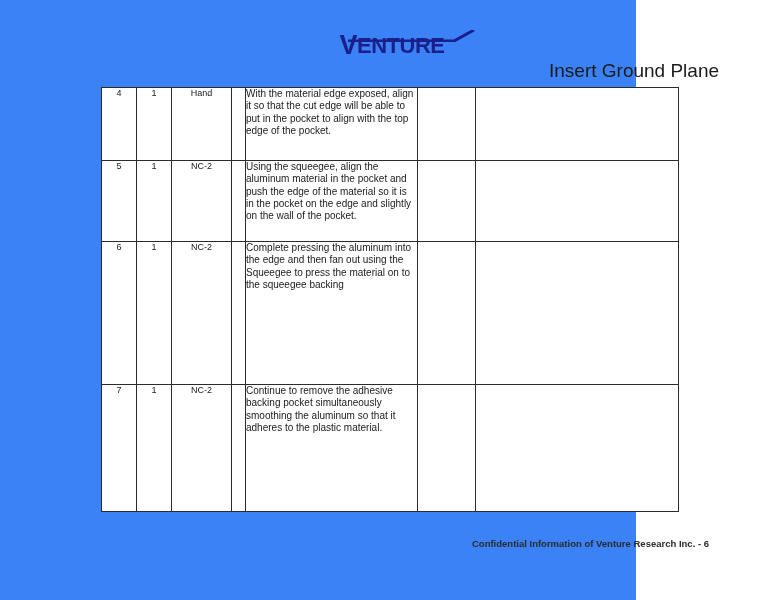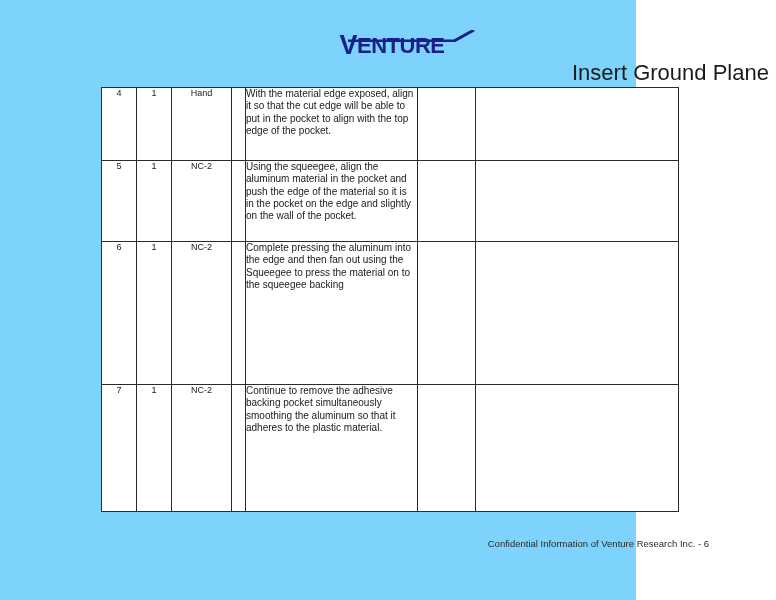--- a/index.html
+++ b/index.html
@@ -14,21 +14,21 @@
     color: #1a1a1a;
     position: relative;
     overflow: hidden;
   }
 
   .page {
     position: absolute;
     left: 0; top: 0;
     width: 636px;
     height: 600px;
-    background: #7dd3fc;
+    background: #3b82f6;
   }
 
   
   .logo {
     position: absolute;
     left: 322px;
     top: 34px;
     width: 140px;
     height: 44px;
     text-align: center;
@@ -71,23 +71,23 @@
     position: absolute;
     left: 67px;
     top: 60px;
     font-size: 19px;
     color: #1a1a1a;
     letter-spacing: 0.1px;
     white-space: nowrap;
   }
   .doc-subject {
     position: absolute;
-    left: 572px;
+    left: 549px;
     top: 60px;
-    font-size: 22px;
+    font-size: 19px;
     color: #1a1a1a;
     white-space: nowrap;
   }
 
   
   .proc-table {
     position: absolute;
     left: 101px;
     top: 87px;
     width: 577px;
@@ -139,20 +139,21 @@
 
   
   .footer {
     position: absolute;
     left: 0;
     top: 538px;
     width: 709px;
     text-align: right;
     font-size: 9.5px;
     color: #2b2b2b;
+    font-weight: bold;
   }
 </style>
 </head>
 <body>
 
 <div class="page">
 
   <div class="logo">
     <div class="logo-top">
       <svg class="logo-swoosh" viewBox="0 0 130 12">

